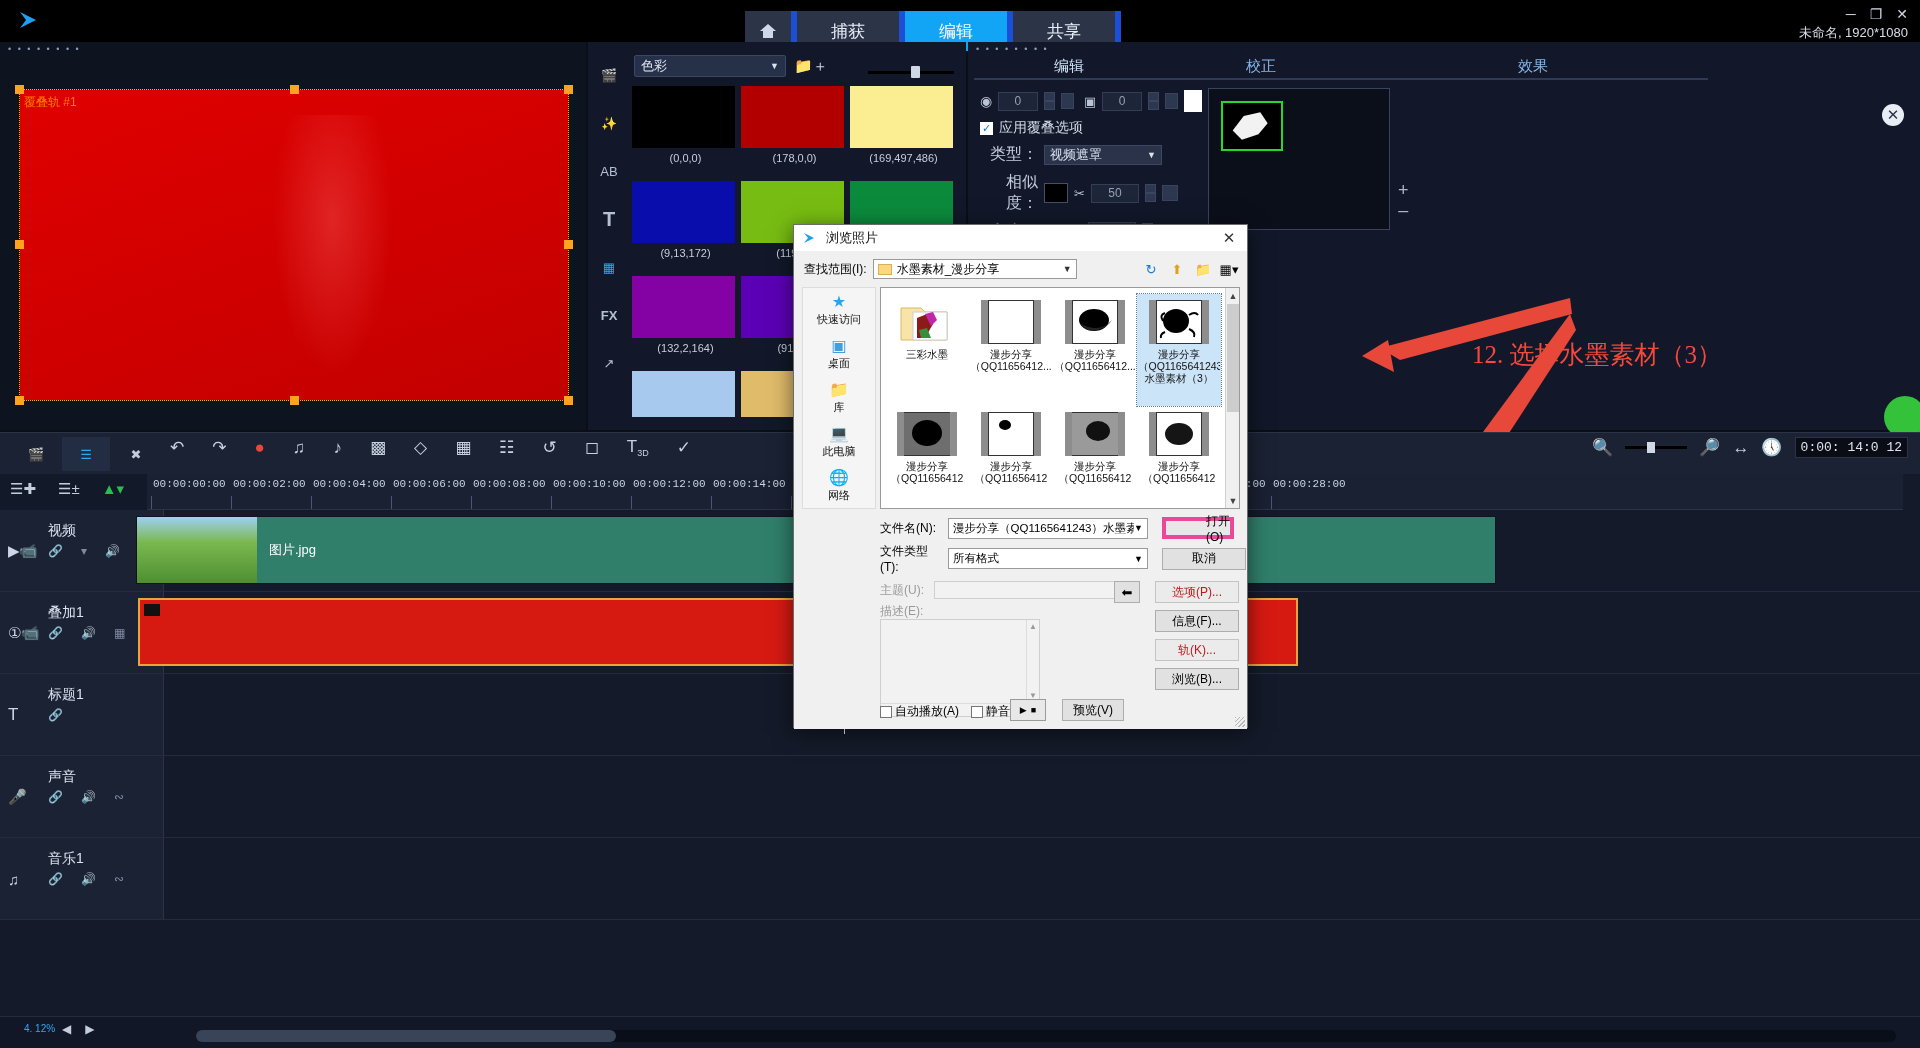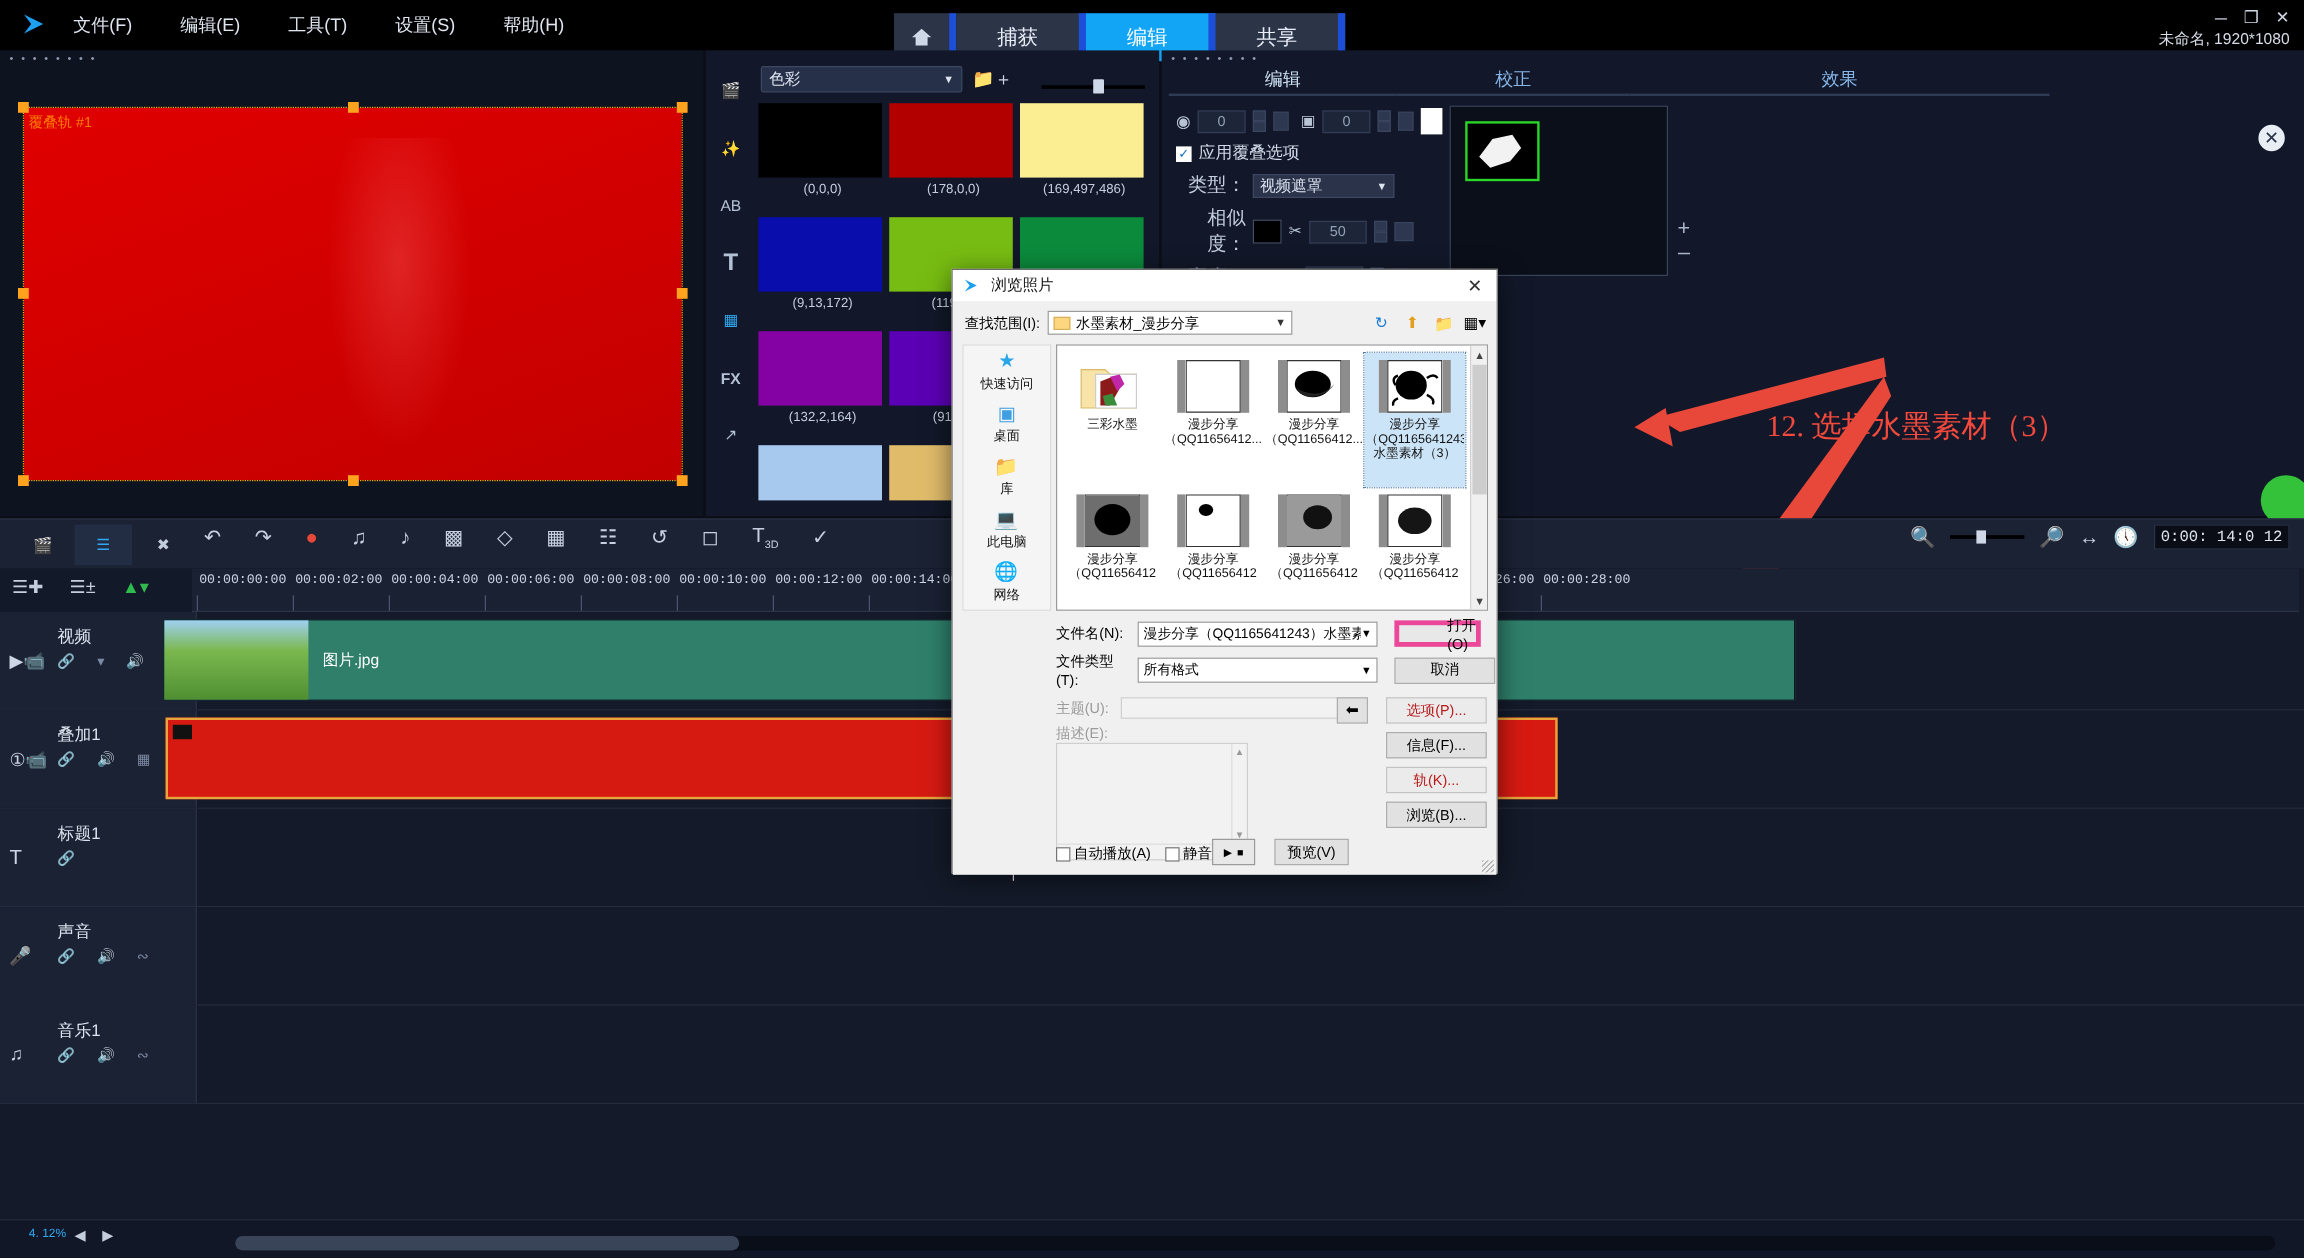--- a/index.html
+++ b/index.html
@@ -60,21 +60,21 @@
   .tc { position:absolute; left:488px; top:480px; background:#0a0d16; border:1px solid #2a3348;
         padding:3px 5px; color:#dde4ef; font-family:"Liberation Mono","DejaVu Sans Mono",monospace; font-size:13px;}
   .rcorner { position:absolute; left:508px; top:450px; display:flex; gap:12px; color:#b9c4d6; font-size:14px;}
 
   
   .library { position:absolute; left:588px; top:42px; width:378px; height:388px; background:#121829; }
   .lib-rail { position:absolute; left:0; top:8px; width:42px; height:370px; display:flex; flex-direction:column; align-items:center; gap:18px; padding-top:10px;}
   .rail-ico { width:30px; height:30px; display:flex; align-items:center; justify-content:center; color:#b4c0d4; cursor:pointer;}
   .rail-ico.active { color:#2fa8f2; }
   .lib-top { position:absolute; left:46px; top:10px; width:326px; height:28px; display:flex; align-items:center; gap:8px;}
-  .lib-sel { width:168px; height:22px; background:#273049; border:1px solid #3c4763; border-radius:2px;
+  .lib-sel { width:152px; height:22px; background:#273049; border:1px solid #3c4763; border-radius:2px;
              display:flex; align-items:center; justify-content:space-between; padding:0 6px; color:#dde4f0; font-size:13px; cursor:pointer;}
   .newfolder { color:#cdd6e4; font-size:15px; cursor:pointer;}
   .zoomslider { position:absolute; right:6px; top:14px; width:86px; height:12px;}
   .zoomslider .bar { position:absolute; top:5px; left:0; width:86px; height:3px; background:#000; }
   .zoomslider .kn { position:absolute; left:43px; top:0; width:9px; height:12px; background:#cfd8e6; border-radius:1px;}
   .swatchgrid { position:absolute; left:44px; top:44px; width:330px; height:340px; }
   .sw-cell { position:absolute; width:107px; height:94px; }
   .sw { width:103px; height:62px; }
   .sw-lbl { text-align:center; font-size:11px; color:#c4cedd; margin-top:4px; }
 
@@ -124,21 +124,21 @@
   .tb-right { position:absolute; right:12px; top:4px; display:flex; gap:12px; align-items:center; }
   .tl-zoombar { width:62px; height:3px; background:#000; position:relative;}
   .tl-zoombar i { position:absolute; left:22px; top:-4px; width:8px; height:11px; background:#cfd8e6;}
   .tl-tc { background:#0a0d16; border:1px solid #2a3348; padding:2px 5px; color:#dde4ef;
            font-family:"Liberation Mono","DejaVu Sans Mono",monospace; font-size:13px;}
 
   
   .timeline { position:absolute; left:0; top:474px; width:1920px; height:574px; background:#141a29; }
   .tl-head { position:absolute; left:0; top:0; width:164px; height:36px; background:#11172542; }
   .tl-headbtns { position:absolute; left:10px; top:6px; display:flex; gap:22px; color:#c3cddc; font-size:15px;}
-  .ruler { position:absolute; left:160px; top:0; width:1756px; height:36px; background:#1a2133; border-bottom:1px solid #2b3347;}
+  .ruler { position:absolute; left:147px; top:0; width:1756px; height:36px; background:#1a2133; border-bottom:1px solid #2b3347;}
   .tick { position:absolute; top:4px; font-size:11px; color:#c9d3e2; font-family:"Liberation Mono","DejaVu Sans Mono",monospace;}
   .tickline { position:absolute; top:22px; width:1px; height:13px; background:#4a5672;}
   .track { position:absolute; left:0; width:1920px; border-bottom:1px solid #232b3e; }
   .tk-head { position:absolute; left:0; top:0; width:164px; height:100%; background:#1b2234; border-right:1px solid #2b3347;}
   .tk-ico { position:absolute; left:8px; top:50%; transform:translateY(-50%); color:#cdd6e4; font-size:15px; }
   .tk-name { position:absolute; left:48px; top:12px; color:#dbe3ef; font-size:14px;}
   .tk-btns { position:absolute; left:48px; top:34px; display:flex; gap:18px; color:#7d8aa3; font-size:12px;}
   .clip { position:absolute; top:6px; height:68px; border:1px solid #0e1422; }
   .clip.video { left:136px; width:1360px; background:#2f7f6b; }
   .clip.overlay { left:138px; width:1160px; background:#d61a12; border:2px solid #e9a43b;}
@@ -230,27 +230,20 @@
 </head>
 <body>
 
 <div class="app">
 
   <div class="titlebar">
     <div class="logo">
       <svg viewBox="0 0 30 30">
           <path d="M6 6 L22 14 L6 22 L12 14 Z" fill="#1f9ff0"></path>
         </svg>
-    </div>
-    <div class="menu">
-      <div class="menu-item">文件(F)</div>
-      <div class="menu-item">编辑(E)</div>
-      <div class="menu-item">工具(T)</div>
-      <div class="menu-item">设置(S)</div>
-      <div class="menu-item">帮助(H)</div>
     </div>
 
     <div class="topnav">
       <div class="tab home">
         <span class="home-ico">
           <svg viewBox="0 0 18 18">
               <path d="M9 2 L17 9 H14 V16 H4 V9 H1 Z" fill="#cfd8e6"></path>
             </svg>
         </span>
       </div>

